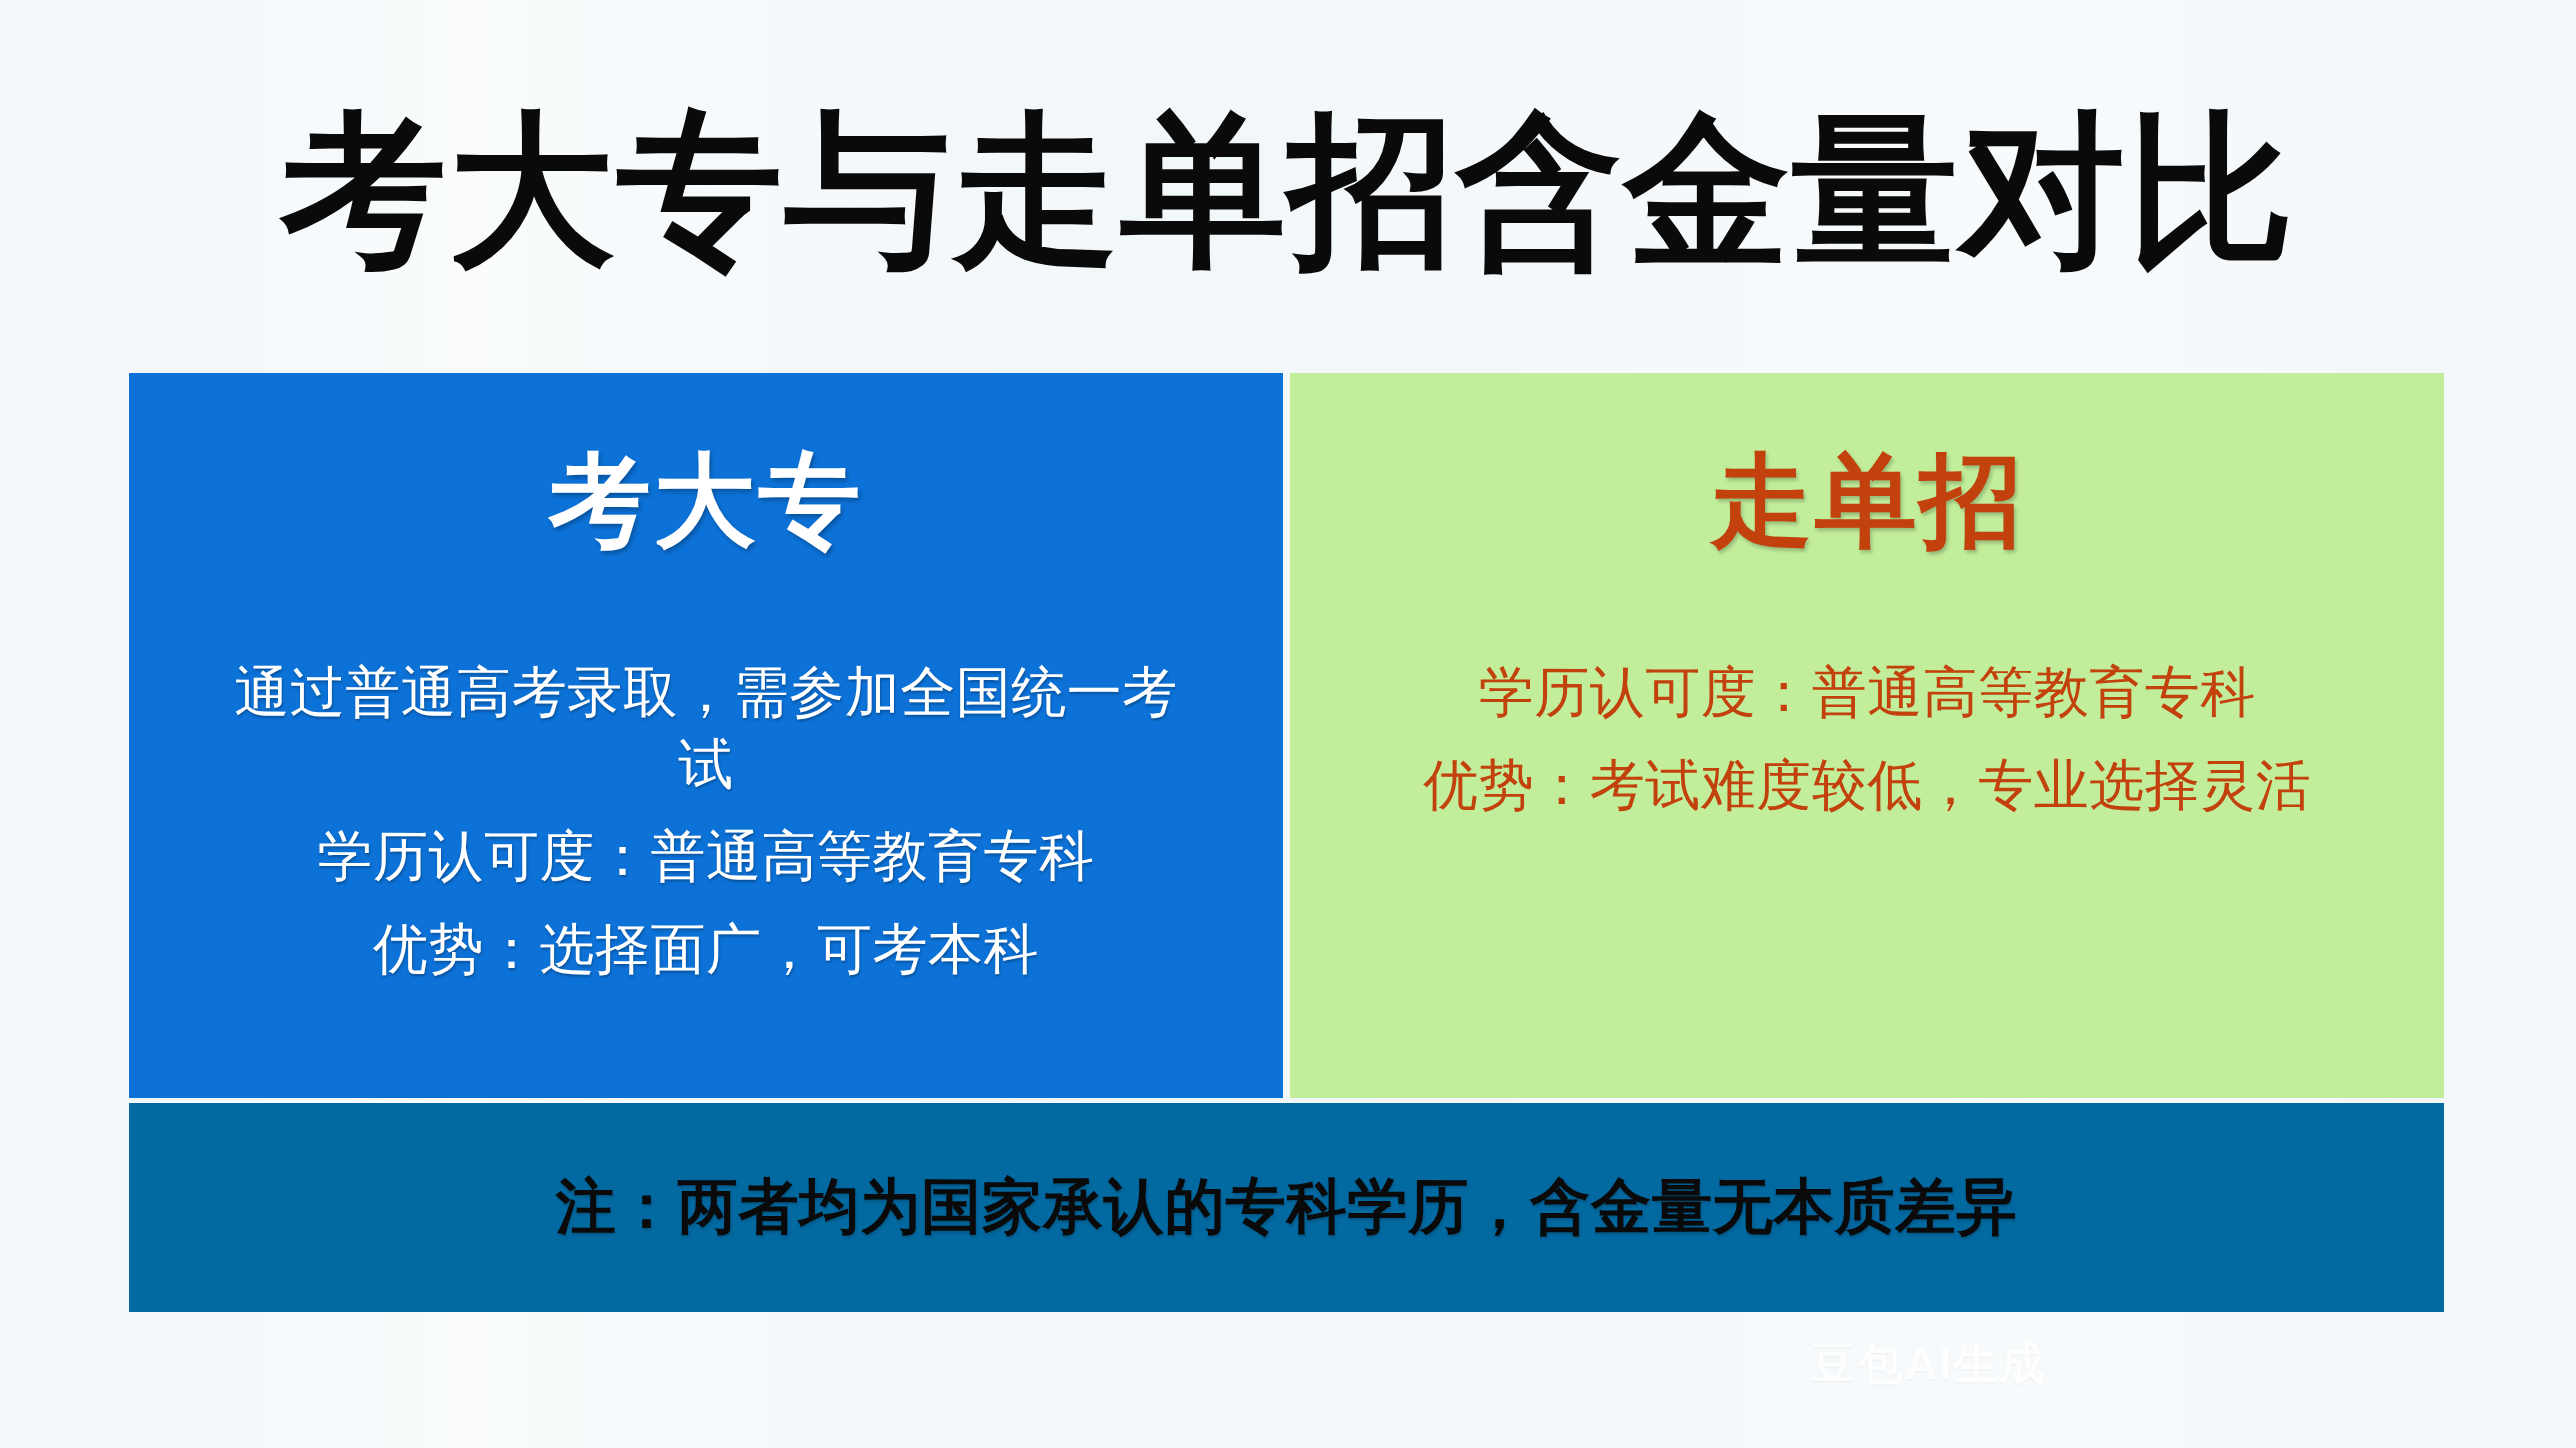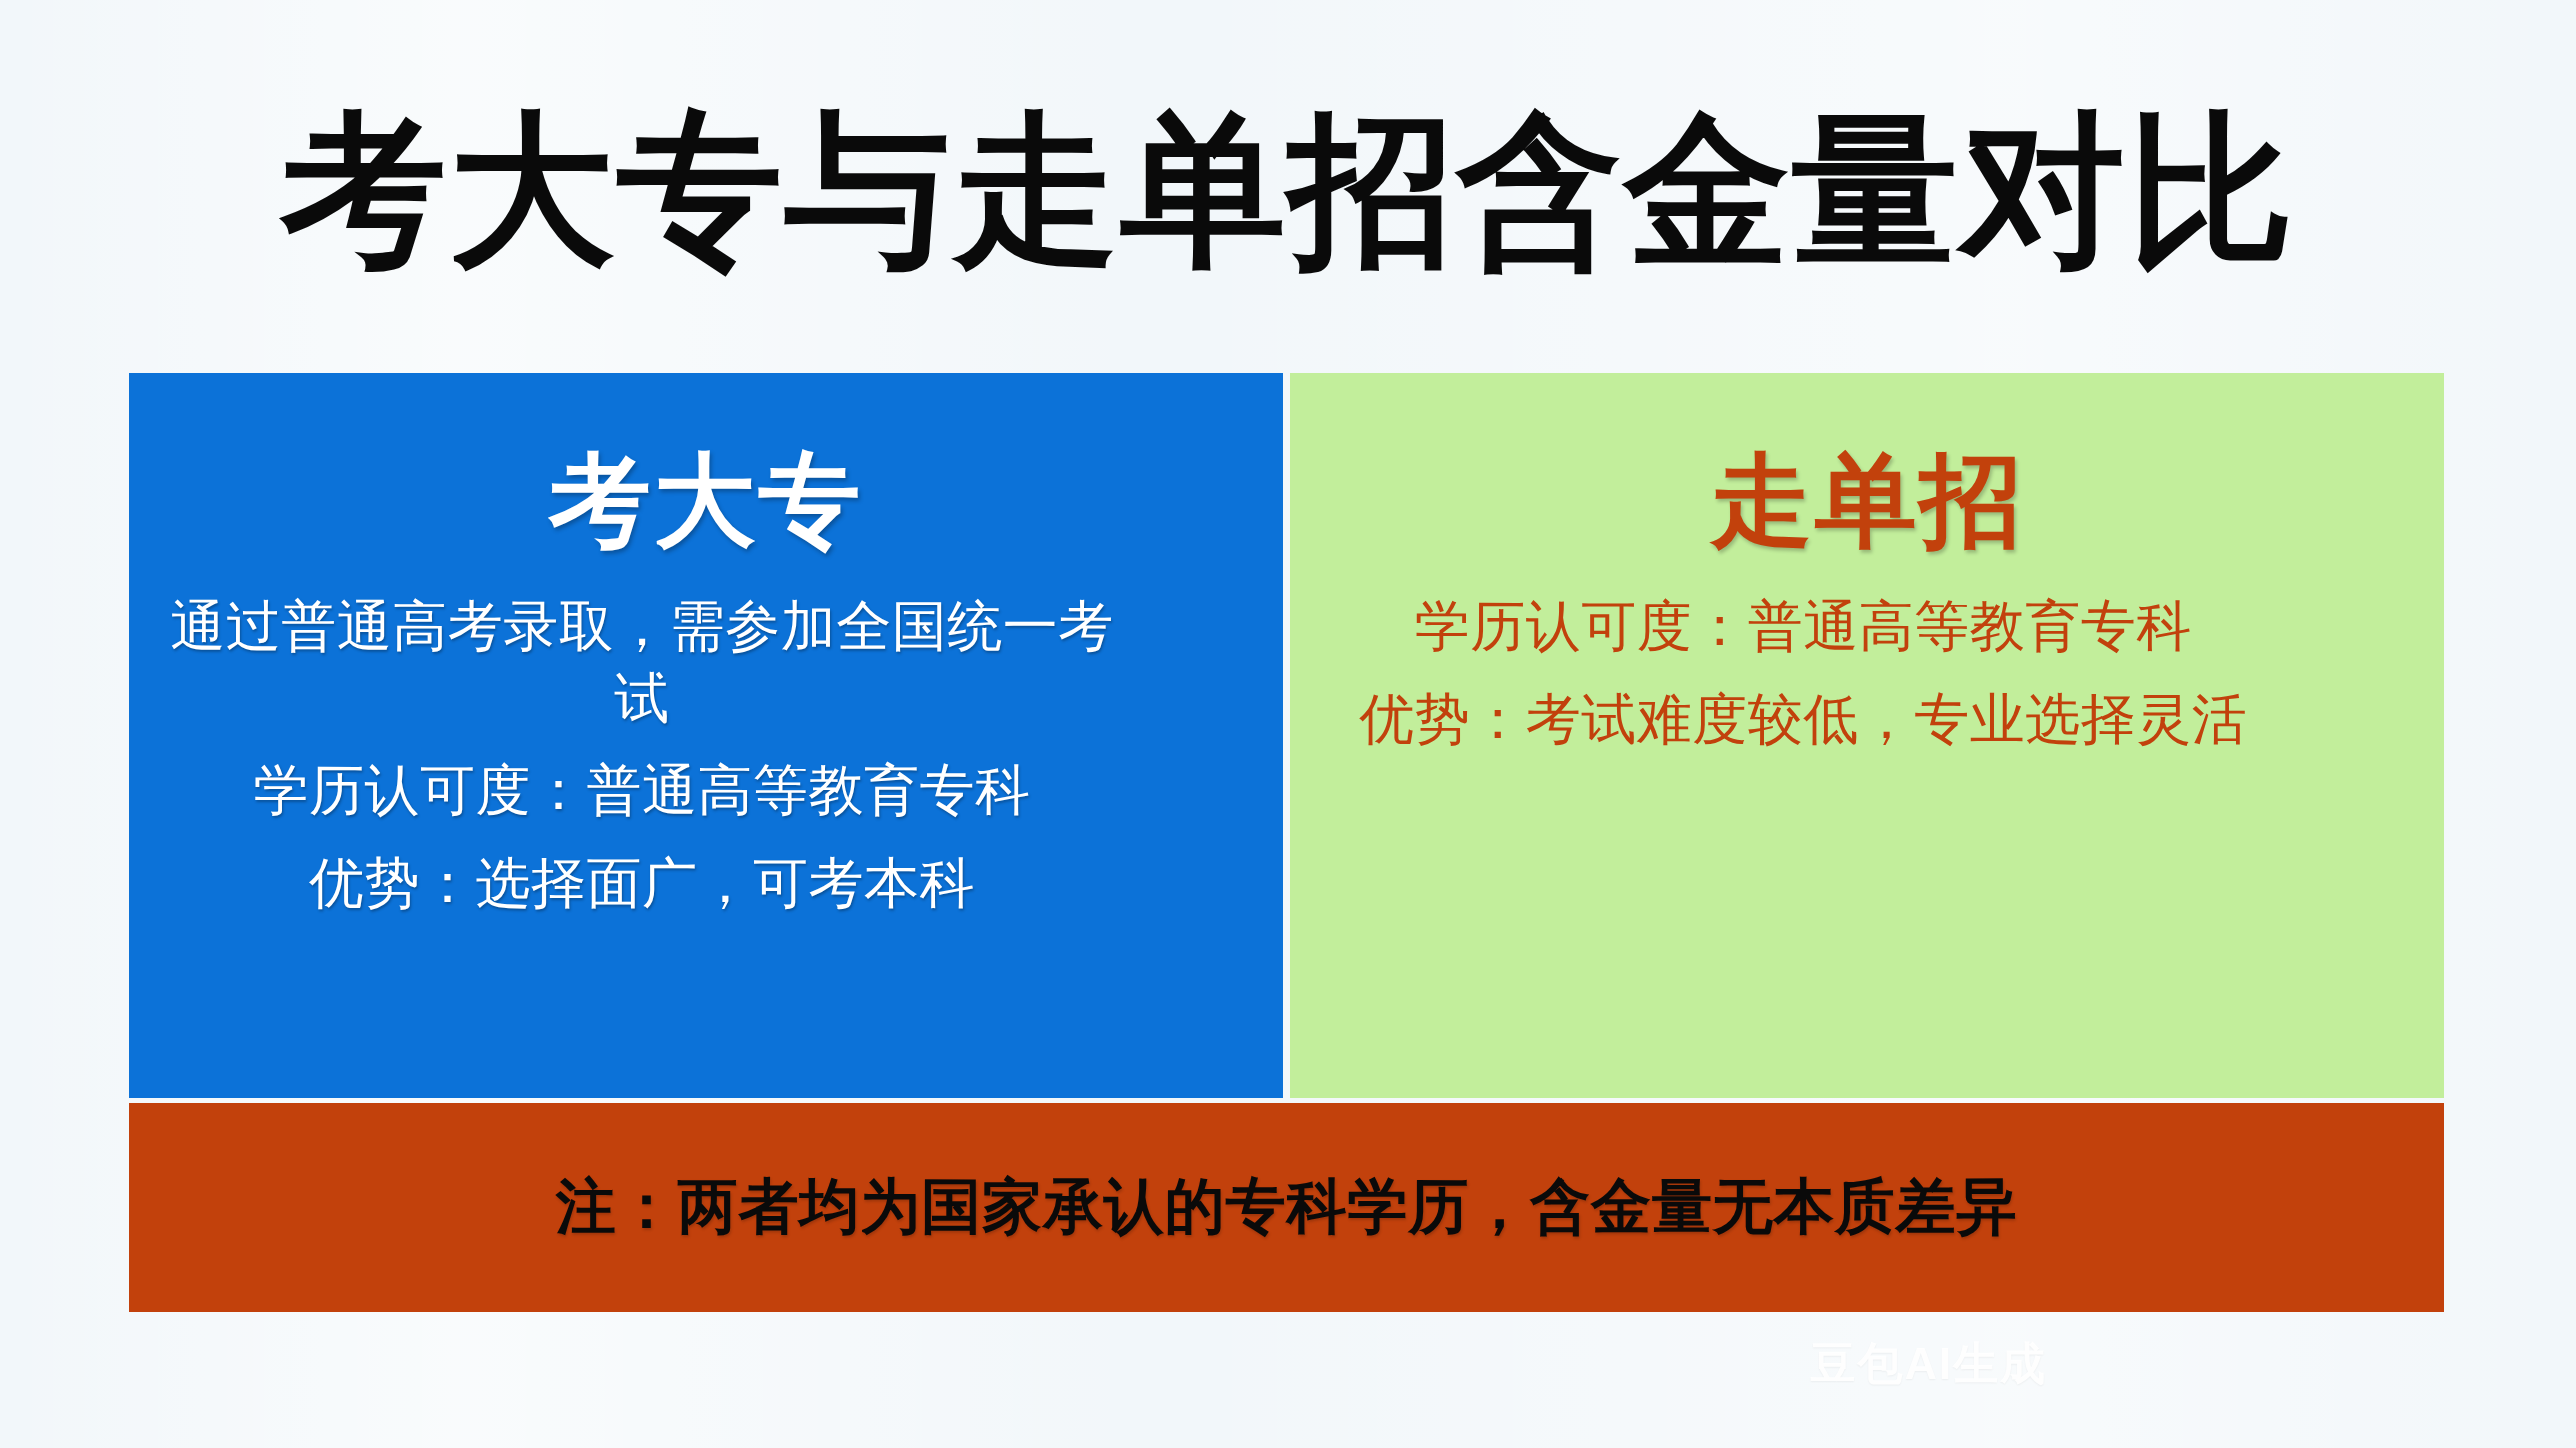--- a/index.html
+++ b/index.html
@@ -92,24 +92,25 @@
 
   .panel-blue .panel-heading {
     text-shadow: 1.9px 2.8px 4.7px rgba(0,0,0,0.28);
   }
 
   .panel-green .panel-heading {
     text-shadow: 1.9px 2.8px 3.8px rgba(0,0,0,0.22);
   }
 
   .panel-body {
-    margin-top: 39px;
+    margin-top: 105px;
     width: 100%;
     display: flex;
     flex-direction: column;
+    align-items: center;
   }
 
   .panel-line {
     font-size: 55px;
     line-height: 1.30;
     font-weight: normal;
     text-align: center;
     max-width: 981px;
     letter-spacing: 0.5px;
   }
@@ -122,21 +123,21 @@
     margin-top: 21px;
   }
 
   
   .note-bar {
     position: absolute;
     left: 129px;
     top: 1103px;
     width: 2315px;
     height: 209px;
-    background: #c2410c;
+    background: #0369a1;
     display: flex;
     align-items: center;
     justify-content: center;
   }
 
   .note-text {
     font-size: 60px;
     font-weight: bold;
     color: #0a0a0a;
     letter-spacing: 0.9px;

